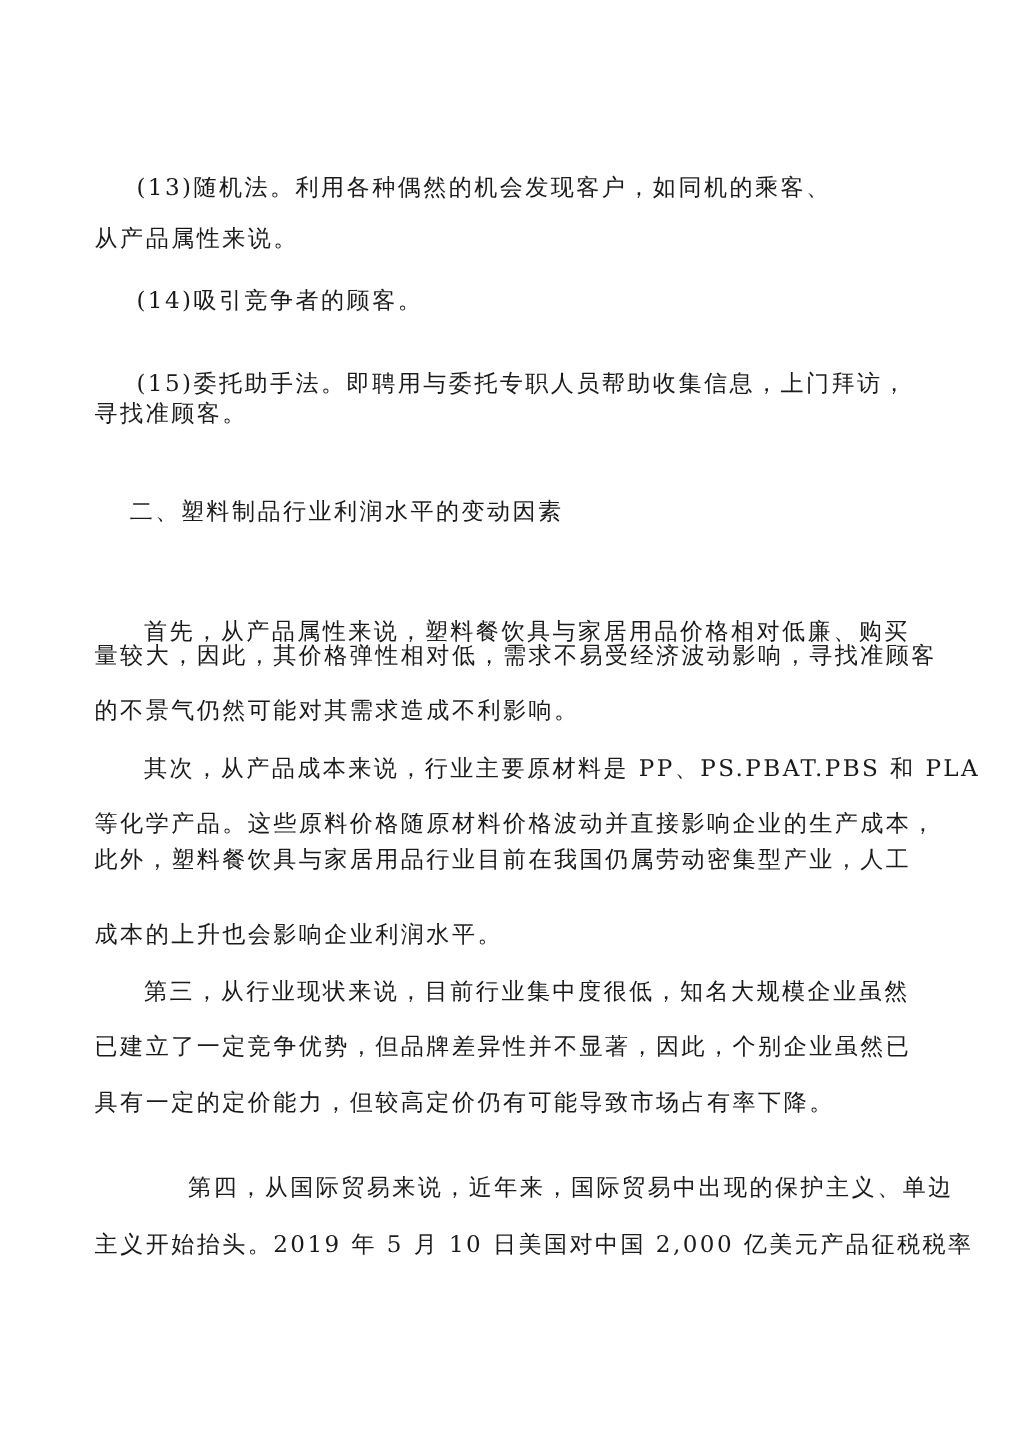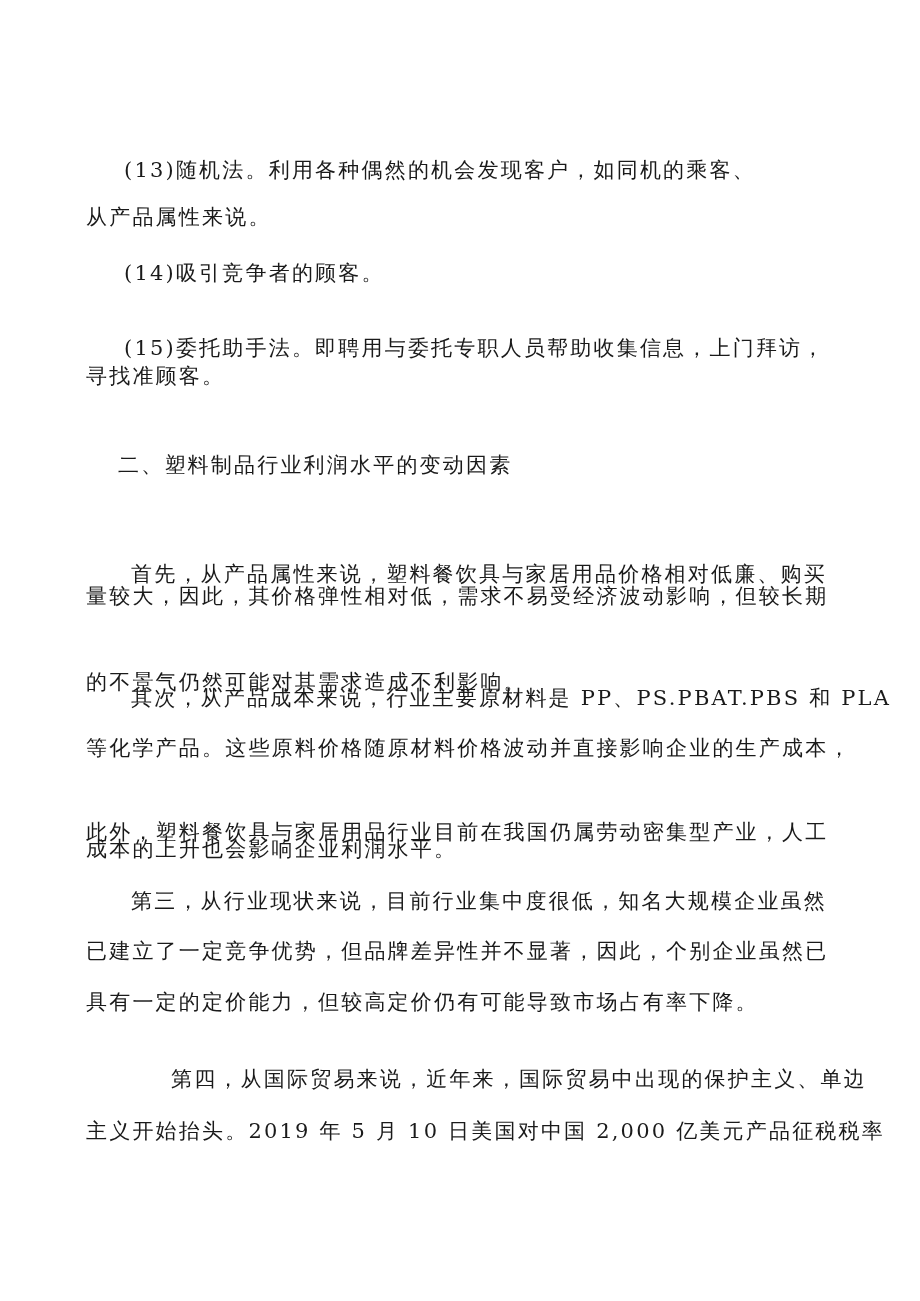--- a/index.html
+++ b/index.html
@@ -18,24 +18,24 @@
 <body>
 
 <div class="page">
   <div class="line" style="left: 124px; top: 156px;">(13)随机法。利用各种偶然的机会发现客户，如同机的乘客、</div>
   <div class="line" style="left: 86px; top: 203px;">从产品属性来说。</div>
   <div class="line" style="left: 124px; top: 259px;">(14)吸引竞争者的顾客。</div>
   <div class="line" style="left: 124px; top: 334px;">(15)委托助手法。即聘用与委托专职人员帮助收集信息，上门拜访，</div>
   <div class="line" style="left: 86px; top: 362px;">寻找准顾客。</div>
   <div class="line" style="left: 118px; top: 451px; text-align: center;">二、塑料制品行业利润水平的变动因素</div>
   <div class="line" style="left: 131px; top: 532px; margin-top: 28px;">首先，从产品属性来说，塑料餐饮具与家居用品价格相对低廉、购买</div>
-  <div class="line" style="left: 86px; top: 582px;">量较大，因此，其价格弹性相对低，需求不易受经济波动影响，但较长期</div>
-  <div class="line" style="left: 86px; top: 632px; margin-top: 36px;">的不景气仍然可能对其需求造成不利影响。</div>
+  <div class="line" style="left: 86px; top: 582px;">量较大，因此，其价格弹性相对低，需求不易受经济波动影响，寻找准顾客</div>
+  <div class="line" style="left: 86px; top: 632px;">的不景气仍然可能对其需求造成不利影响。</div>
   <div class="line" style="left: 131px; top: 684px;">其次，从产品成本来说，行业主要原材料是 PP、PS.PBAT.PBS 和 PLA</div>
   <div class="line" style="left: 86px; top: 734px;">等化学产品。这些原料价格随原材料价格波动并直接影响企业的生产成本，</div>
-  <div class="line" style="left: 86px; top: 818px; text-align: right;">此外，塑料餐饮具与家居用品行业目前在我国仍属劳动密集型产业，人工</div>
+  <div class="line" style="left: 86px; top: 767px; text-align: right;">此外，塑料餐饮具与家居用品行业目前在我国仍属劳动密集型产业，人工</div>
   <div class="line" style="left: 86px; top: 835px;">成本的上升也会影响企业利润水平。</div>
   <div class="line" style="left: 86px; top: 937px;">已建立了一定竞争优势，但品牌差异性并不显著，因此，个别企业虽然已</div>
   <div class="line" style="left: 131px; top: 887px;">第三，从行业现状来说，目前行业集中度很低，知名大规模企业虽然</div>
   <div class="line" style="left: 86px; top: 988px;">具有一定的定价能力，但较高定价仍有可能导致市场占有率下降。</div>
   <div class="line" style="left: 131px; top: 1065px; margin-left: 40px;">第四，从国际贸易来说，近年来，国际贸易中出现的保护主义、单边</div>
   <div class="line" style="left: 86px; top: 1117px;">主义开始抬头。2019 年 5 月 10 日美国对中国 2,000 亿美元产品征税税率</div>
 </div>
 
 </body></html>

